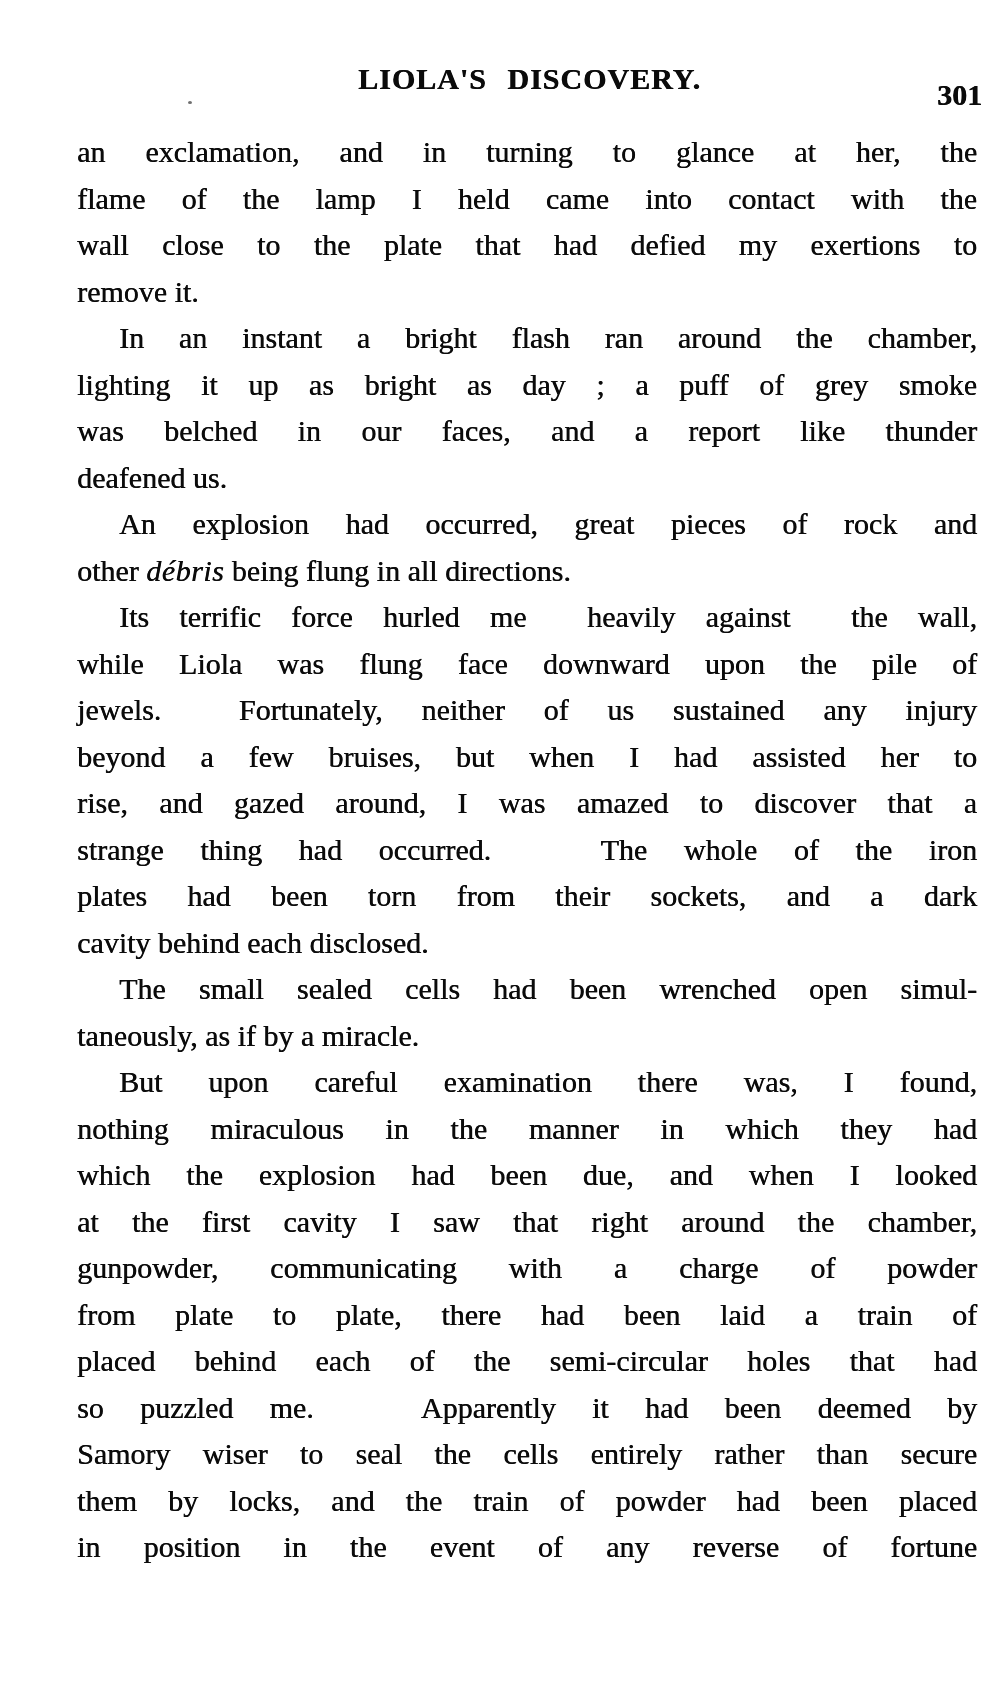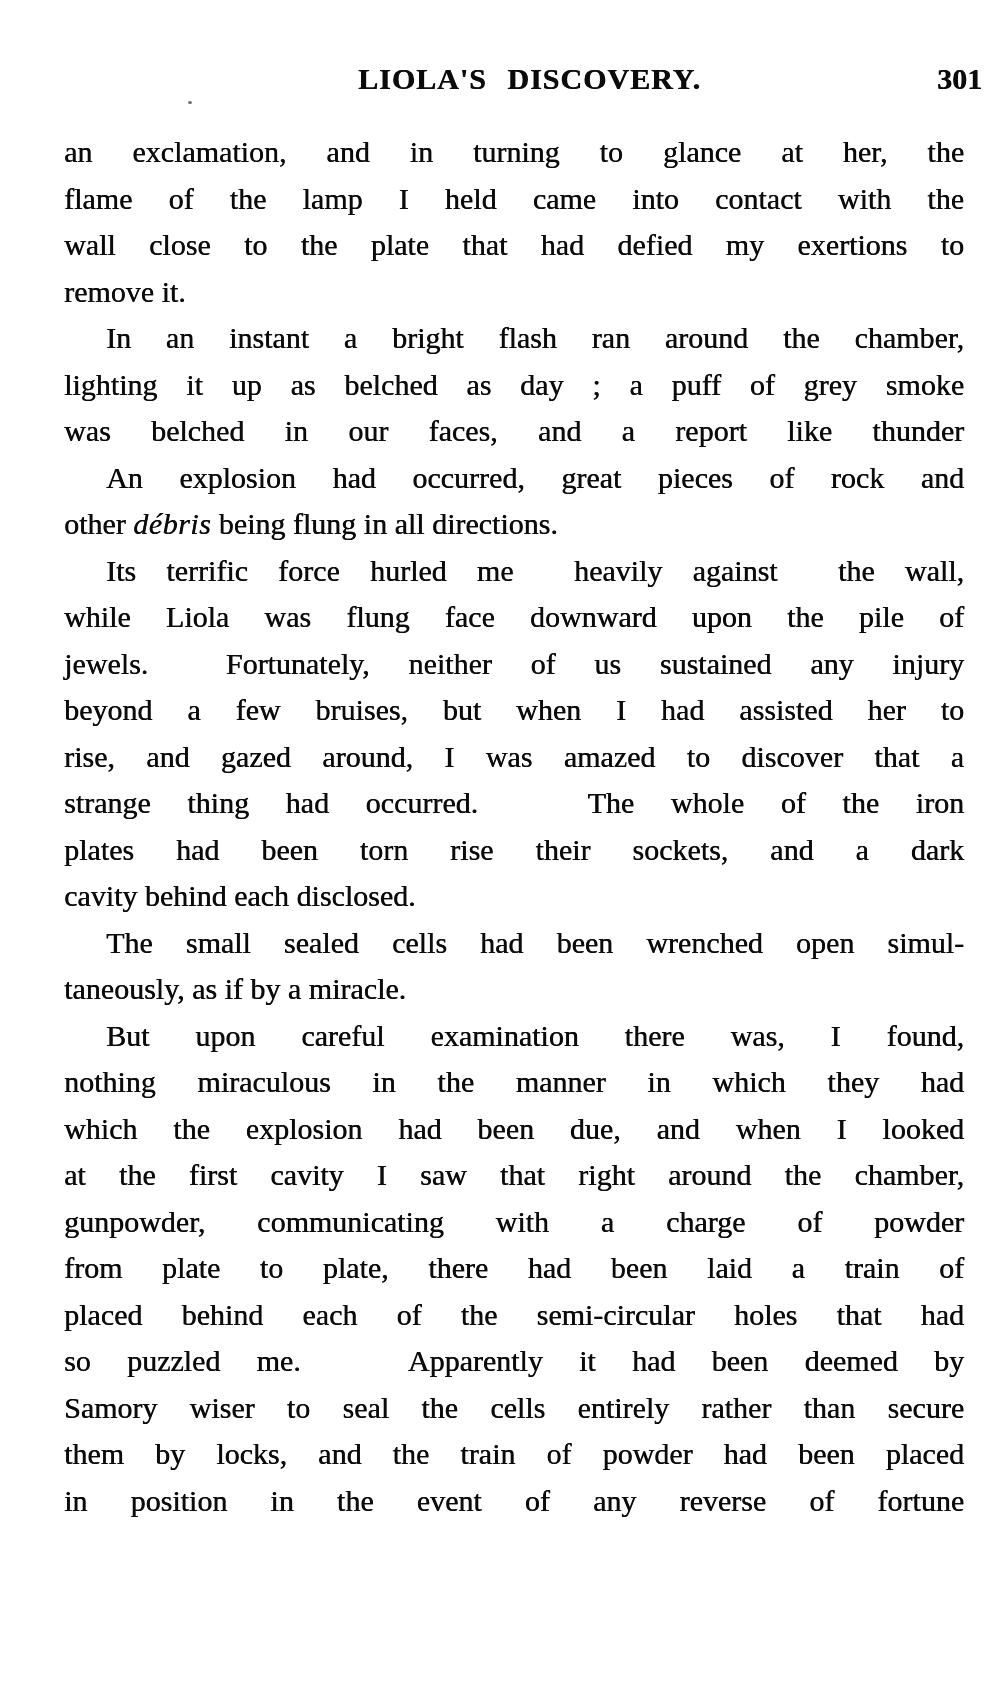--- a/index.html
+++ b/index.html
@@ -27,38 +27,38 @@
     font-size: 30px;
     line-height: 34px;
     letter-spacing: 1px;
     word-spacing: 12px;
     text-shadow: 0.5px 0 0 currentColor;
     white-space: nowrap;
   }
   .running-pagenum {
     position: absolute;
     right: 0;
-    top: 0;
+    top: 16px;
     font-weight: bold;
     font-size: 30px;
     line-height: 34px;
     text-shadow: 0.5px 0 0 currentColor;
   }
   .scan-speck {
     position: absolute;
     left: 188px;
     top: 101px;
     width: 4px;
     height: 3px;
     background: #6f6f6f;
     border-radius: 50%;
   }
   .page-body {
     position: absolute;
-    left: 64px;
+    left: 77px;
     top: 129px;
     width: 900px;
   }
   .para { margin: 0; }
   .para.indent .line:first-child { text-indent: 42px; }
   .line {
     font-size: 30px;
     line-height: 46.5px;
     text-align: justify;
     text-align-last: justify;
@@ -81,35 +81,36 @@
   <div class="scan-speck"></div>
   <div class="page-body">
       <div class="para">
         <div class="line">an exclamation, and in turning to glance at her, the</div>
         <div class="line">flame of the lamp I held came into contact with the</div>
         <div class="line">wall close to the plate that had defied my exertions to</div>
         <div class="line endline">remove it.</div>
       </div>
       <div class="para indent">
         <div class="line">In an instant a bright flash ran around the chamber,</div>
-        <div class="line">lighting it up as belched as day ; a puff of grey smoke</div>
+        <div class="line">lighting it up as bright as day ; a puff of grey smoke</div>
         <div class="line">was belched in our faces, and a report like thunder</div>
+        <div class="line endline">deafened us.</div>
       </div>
       <div class="para indent">
         <div class="line">An explosion had occurred, great pieces of rock and</div>
         <div class="line endline">other <i>débris</i> being flung in all directions.</div>
       </div>
       <div class="para indent">
         <div class="line">Its terrific force hurled me  heavily against  the wall,</div>
         <div class="line">while Liola was flung face downward upon the pile of</div>
         <div class="line">jewels.  Fortunately, neither of us sustained any injury</div>
         <div class="line">beyond a few bruises, but when I had assisted her to</div>
         <div class="line">rise, and gazed around, I was amazed to discover that a</div>
         <div class="line">strange thing had occurred.   The whole of the iron</div>
-        <div class="line">plates had been torn rise their sockets, and a dark</div>
+        <div class="line">plates had been torn from their sockets, and a dark</div>
         <div class="line endline">cavity behind each disclosed.</div>
       </div>
       <div class="para indent">
         <div class="line">The small sealed cells had been wrenched open simul-</div>
         <div class="line endline">taneously, as if by a miracle.</div>
       </div>
       <div class="para indent">
         <div class="line">But upon careful examination there was, I found,</div>
         <div class="line">nothing miraculous in the manner in which they had</div>
         <div class="line">which the explosion had been due, and when I looked</div>

